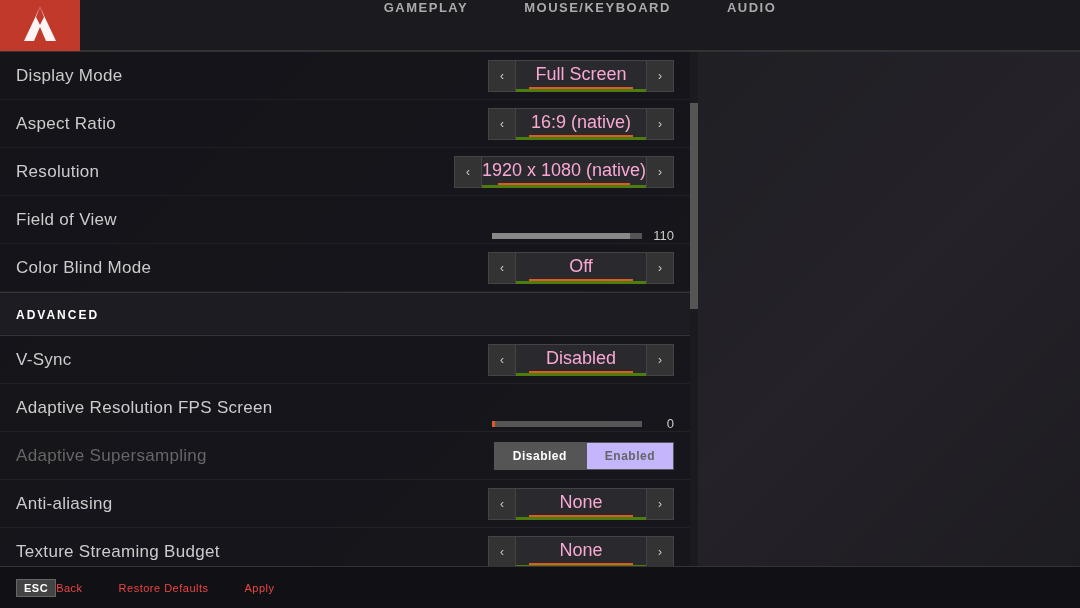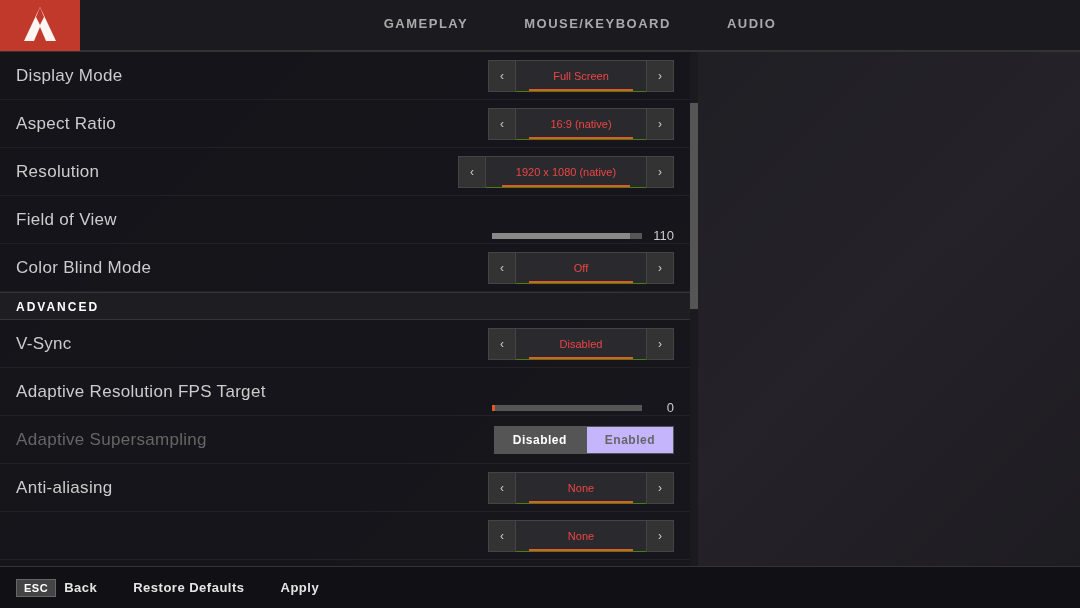--- a/index.html
+++ b/index.html
@@ -43,21 +43,21 @@
       flex-shrink: 0;
     }
 
     .apex-logo {
       width: 44px;
       height: 44px;
     }
 
     .nav-tabs {
       display: flex;
-      align-items: center;
+      align-items: flex-start;
       height: 100%;
       flex: 1;
       justify-content: center;
       gap: 0;
     }
 
     .nav-tab {
       padding: 0 28px;
       display: flex;
       align-items: center;
@@ -142,26 +142,26 @@
       cursor: pointer;
       color: #ccc;
       font-size: 12px;
     }
 
     .selector-value {
       min-width: 130px;
       height: 32px;
       background: #2a2a2e;
       border-top: 1px solid #444;
-      border-bottom: 1px solid #4d7c0f;
+      border-bottom: 3px solid #4d7c0f;
       display: flex;
       align-items: center;
       justify-content: center;
-      color: #ef4444;
-      font-size: 11px;
+      color: #f9a8d4;
+      font-size: 18px;
       font-weight: 500;
       position: relative;
     }
 
     .selector-value::after {
       content: '';
       position: absolute;
       bottom: 0;
       left: 10%;
       width: 80%;
@@ -201,21 +201,21 @@
     
     .fov-slider .slider-fill { width: 92%; background: #888; }
 
     
     .ar-slider .slider-fill { width: 2%; background: #e05a28; }
     .ar-slider .slider-track { width: 150px; }
 
     
     .section-header {
       background: rgba(30, 30, 35, 0.95);
-      padding: 4px 16px;
+      padding: 12px 16px;
       border-bottom: 1px solid rgba(255,255,255,0.1);
       border-top: 1px solid rgba(255,255,255,0.1);
     }
 
     .section-header-text {
       color: #fff;
       font-size: 12px;
       font-weight: 700;
       letter-spacing: 2px;
       text-transform: uppercase;
@@ -276,38 +276,38 @@
       border-top: 1px solid #333;
       display: flex;
       align-items: center;
       padding: 0 16px;
       gap: 36px;
     }
 
     .bottom-action {
       display: flex;
       align-items: center;
-      gap: 8px;
+      gap: 0;
       cursor: pointer;
     }
 
     .key-badge {
       background: #444;
       border: 1px solid #666;
       color: #fff;
       font-size: 11px;
       font-weight: 700;
       padding: 2px 7px;
       letter-spacing: 0.5px;
     }
 
     .action-label {
-      color: #e5e5e5;
-      font-size: 13px;
-      font-weight: 700;
+      color: #ef4444;
+      font-size: 11px;
+      font-weight: 400;
       letter-spacing: 0.5px;
     }
   </style>
 </head>
 <body>
 
 <div class="bg-overlay"></div>
 
 <div class="top-nav">
   <div class="logo-area">
@@ -391,21 +391,21 @@
       <div class="setting-control">
         <div class="arrow-selector">
           <div class="arrow-btn">‹</div>
           <div class="selector-value">Disabled</div>
           <div class="arrow-btn">›</div>
         </div>
       </div>
     </div>
 
     <div class="setting-row">
-      <span class="setting-label">Adaptive Resolution FPS Target</span>
+      <span class="setting-label">Adaptive Resolution FPS Screen</span>
       <div class="setting-control">
         <div class="slider-container ar-slider">
           <div class="slider-track">
             <div class="slider-fill" style="width:2%; background:#e05a28;"></div>
           </div>
           <span class="slider-value-label">0</span>
         </div>
       </div>
     </div>
 
@@ -424,20 +424,21 @@
       <div class="setting-control">
         <div class="arrow-selector">
           <div class="arrow-btn">‹</div>
           <div class="selector-value">None</div>
           <div class="arrow-btn">›</div>
         </div>
       </div>
     </div>
 
     <div class="setting-row">
+      <span class="setting-label">Texture Streaming Budget</span>
       <div class="setting-control">
         <div class="arrow-selector">
           <div class="arrow-btn">‹</div>
           <div class="selector-value">None</div>
           <div class="arrow-btn">›</div>
         </div>
       </div>
     </div>
 
   </div>

